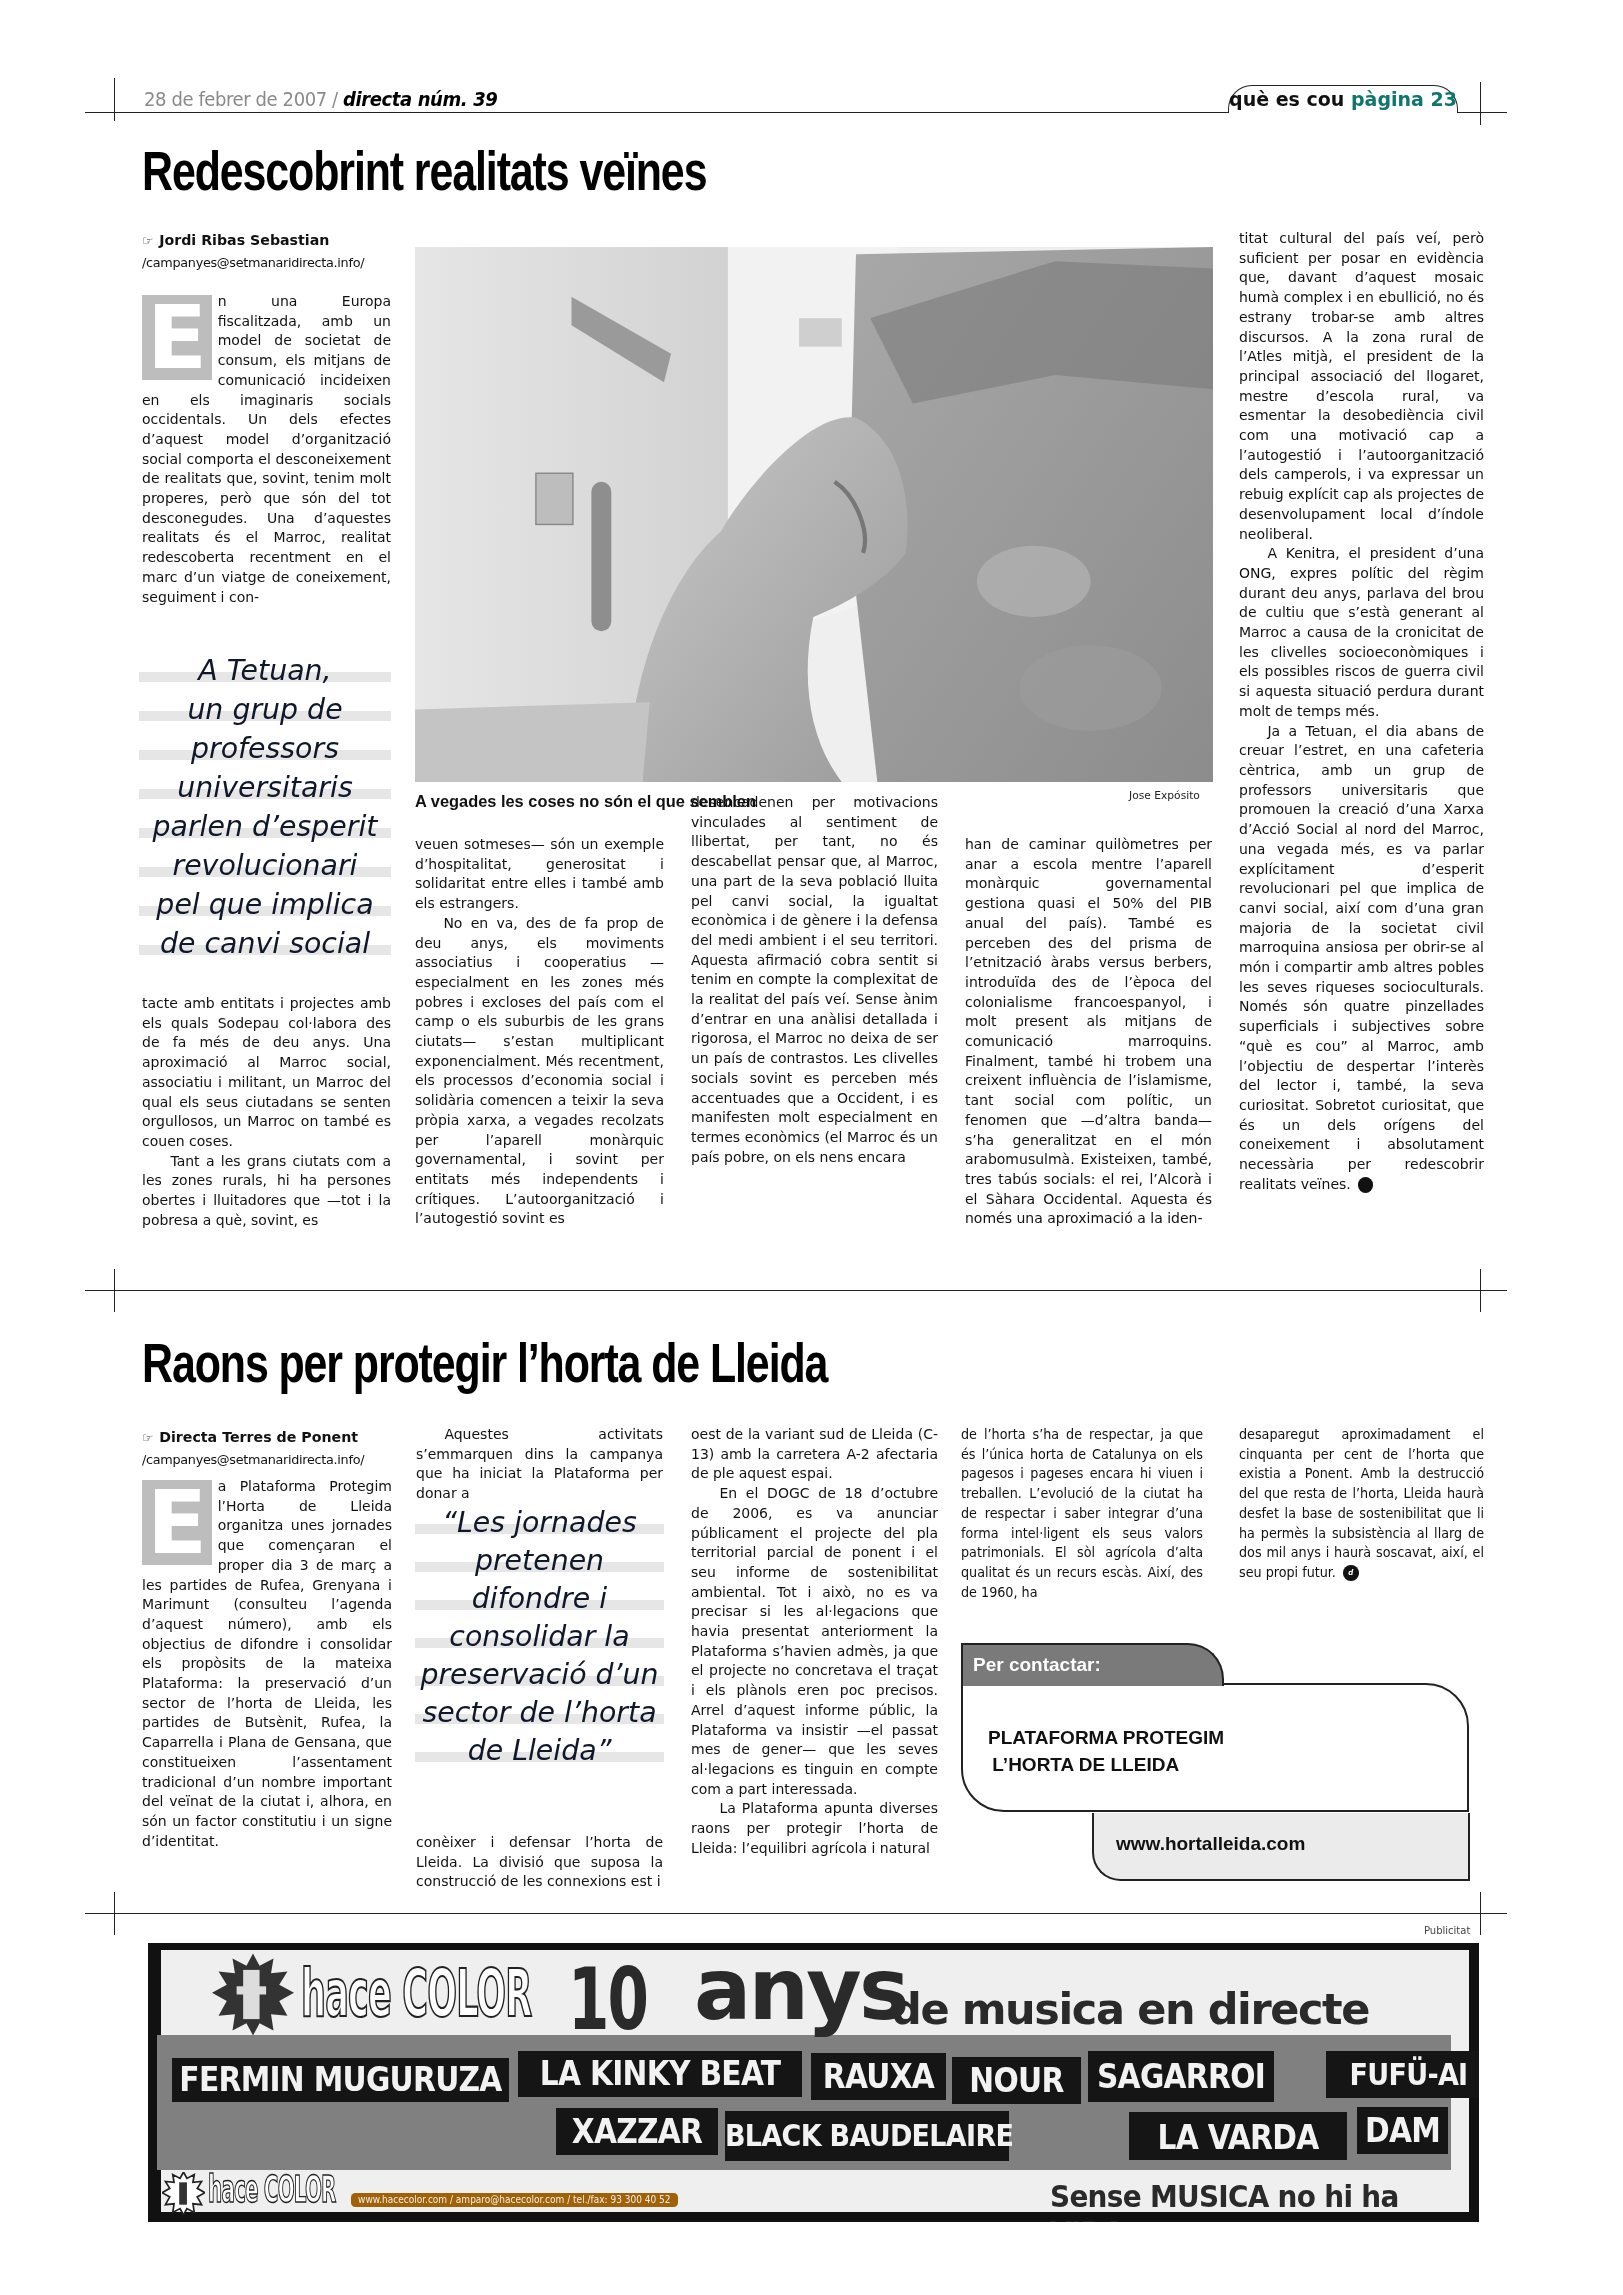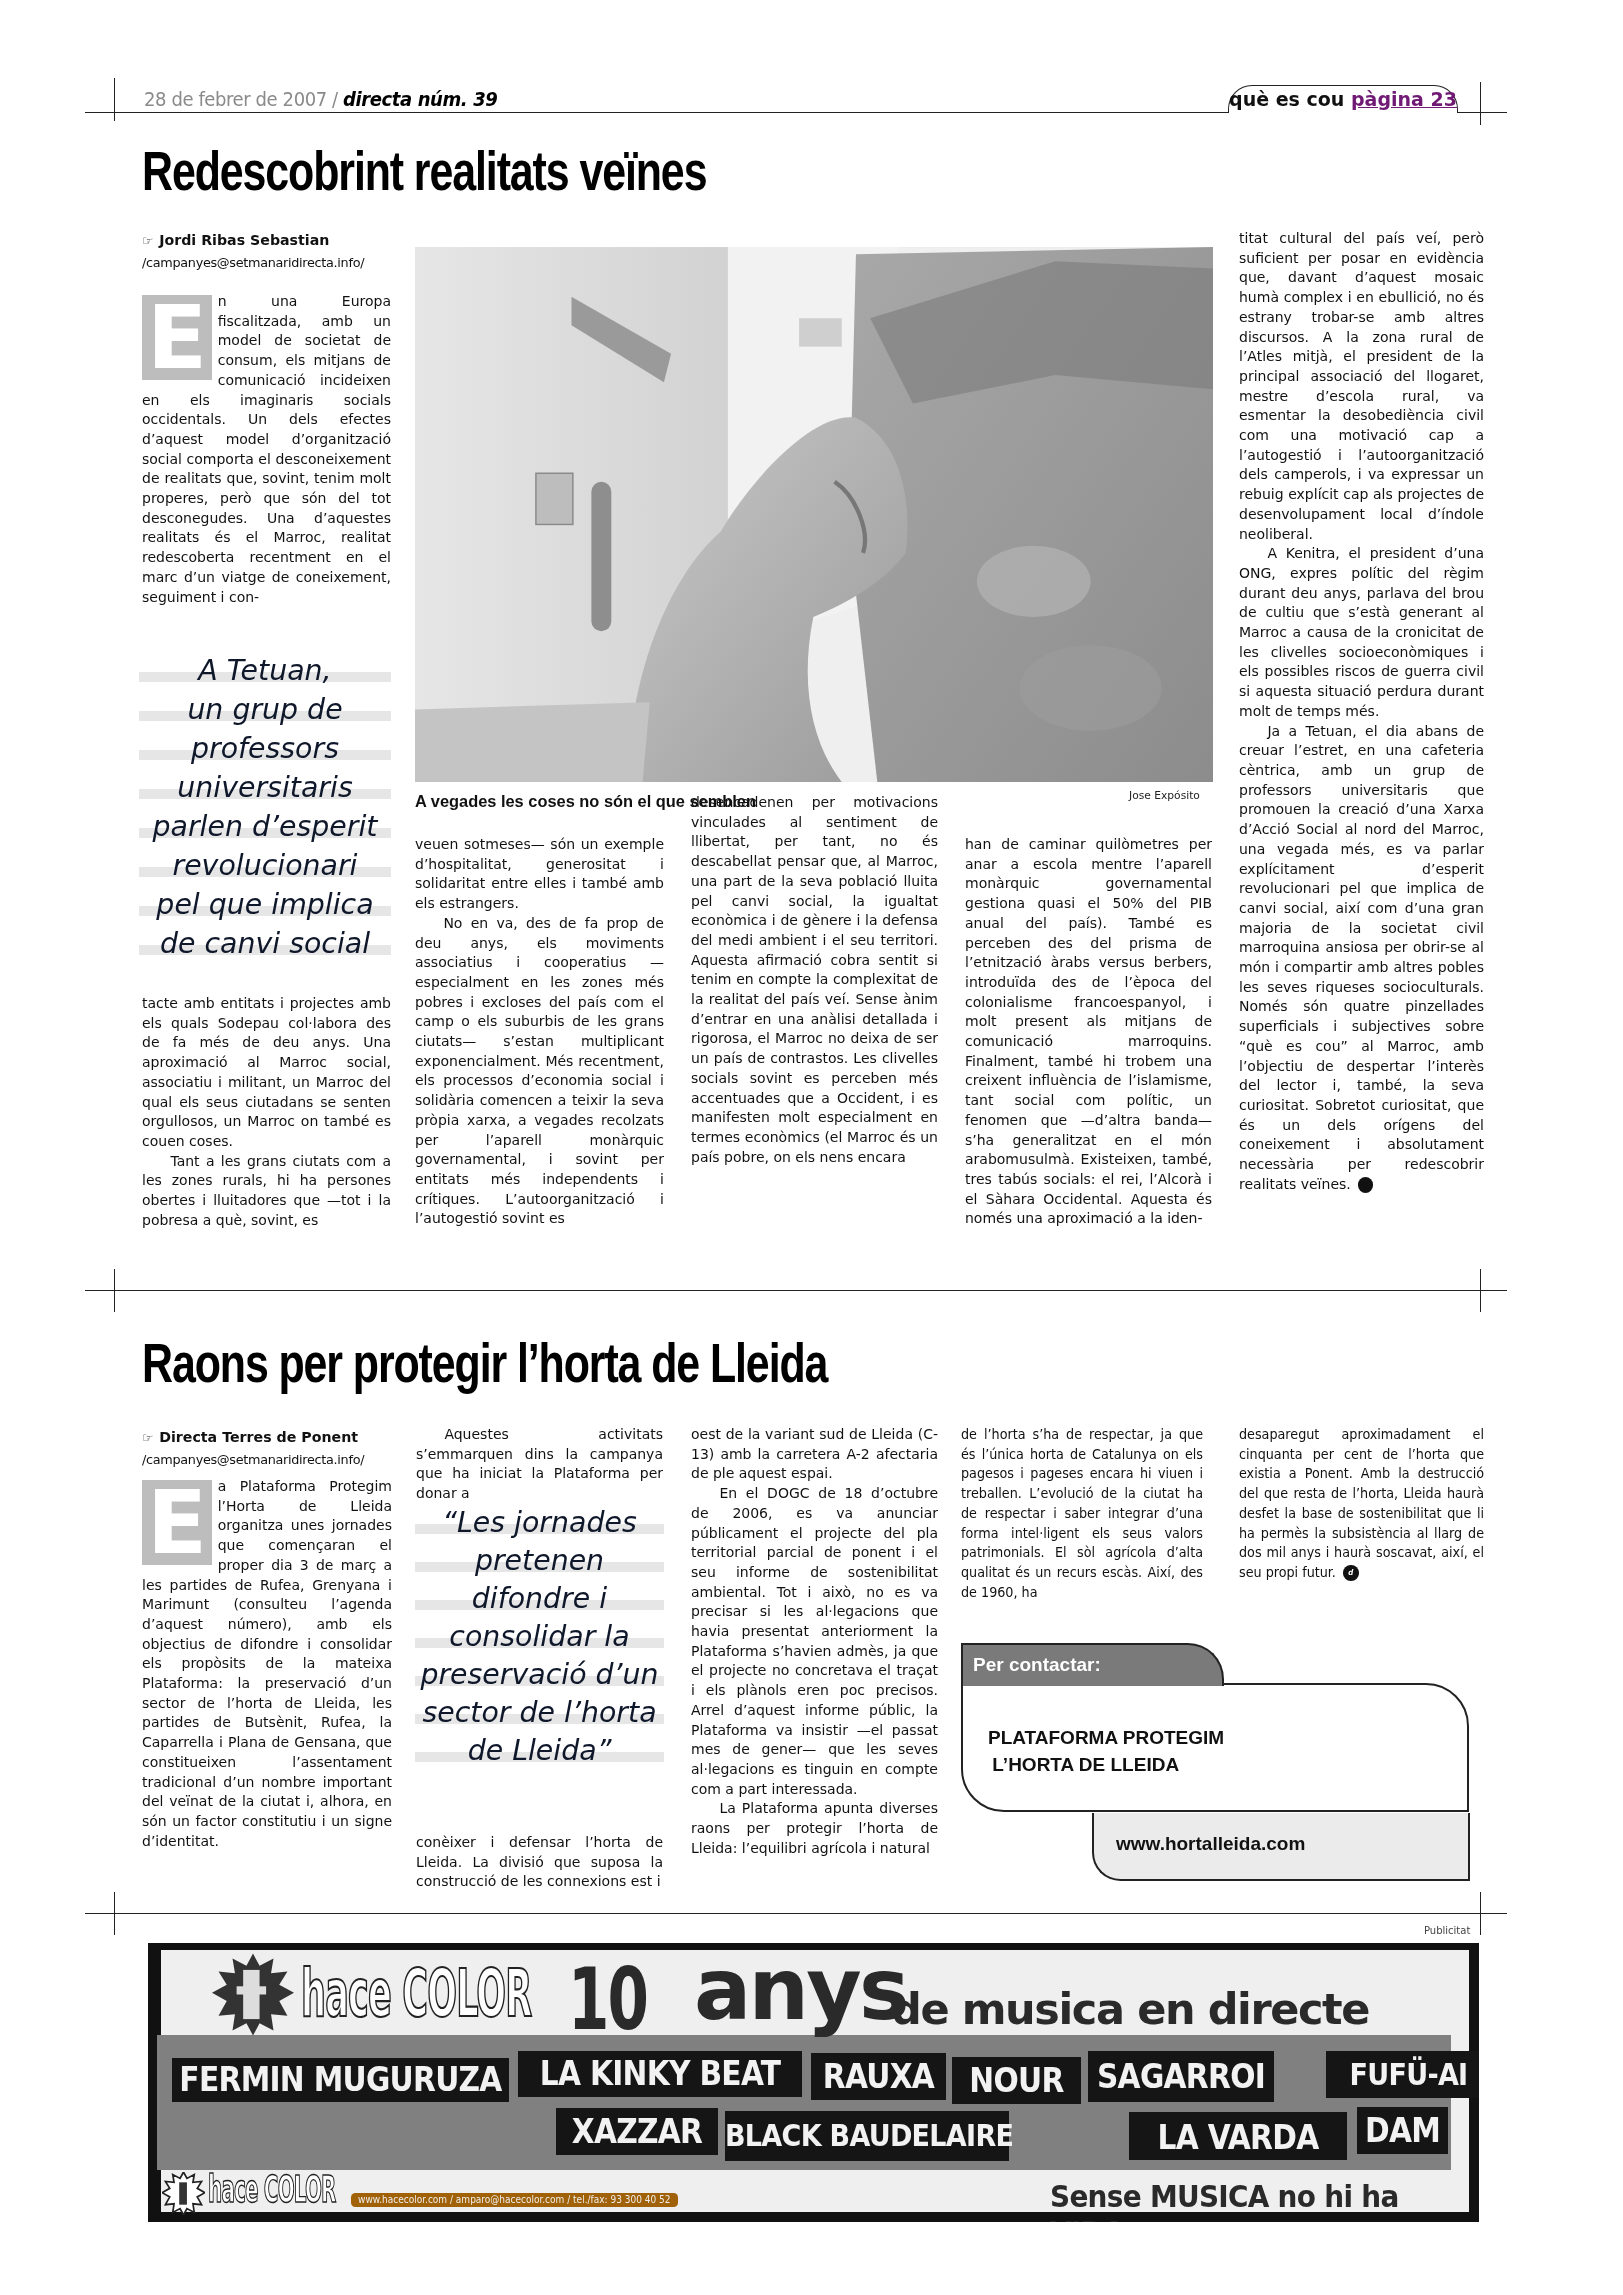--- a/index.html
+++ b/index.html
@@ -6,21 +6,21 @@
   html, body { width: 1623px; height: 2295px; background: #ffffff; overflow: hidden; }
   body { position: relative; font-family: "DejaVu Sans", sans-serif; color: #111; }
 
   .crop-v { position: absolute; width: 1.4px; background: #222; }
   .rule-h { position: absolute; height: 1.4px; background: #222; }
 
   
   .hdr-date { position: absolute; left: 144px; top: 87px; font-family: "DejaVu Sans Condensed", "DejaVu Sans", sans-serif; font-size: 20px; color: #8a8a8a; letter-spacing: -0.4px; }
   .hdr-date .issue { color: #000; font-weight: bold; font-style: italic; }
   .hdr-tab { position: absolute; left: 1228px; top: 85px; width: 230px; height: 28.4px; border: 1.4px solid #222; border-bottom: none; border-radius: 24px 24px 0 0; text-align: center; font-size: 19px; font-weight: bold; line-height: 27px; background: #fff; }
-  .hdr-tab .pg { color: #701a75; text-decoration: underline; }
+  .hdr-tab .pg { color: #0f766e; }
 
   .headline { position: absolute; left: 142px; font-family: "Liberation Sans Narrow", "Liberation Sans", sans-serif; font-weight: bold; color: #000; transform-origin: left top; letter-spacing: -1.4px; white-space: nowrap; }
 
   .byline { position: absolute; left: 142px; font-size: 14.2px; line-height: 22px; width: 263px; }
   .byline .name { font-weight: bold; }
   .byline .hand { font-size: 12.8px; margin-right: 5.7px; }
   .byline .mail { font-size: 12.8px; letter-spacing: -0.3px; }
 
   .col { position: absolute; font-size: 14px; line-height: 19.7px; text-align: justify; hyphens: manual; color: #111; }
   .col p { margin: 0; }

